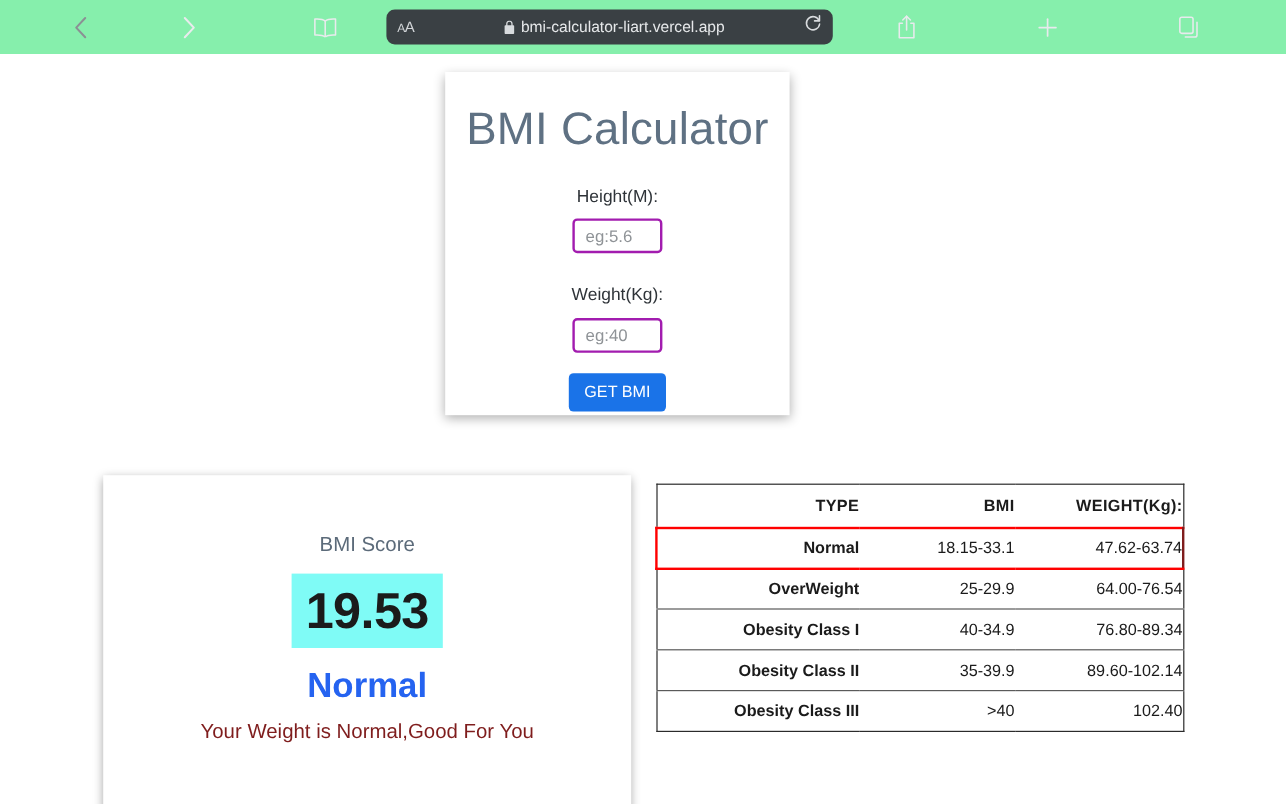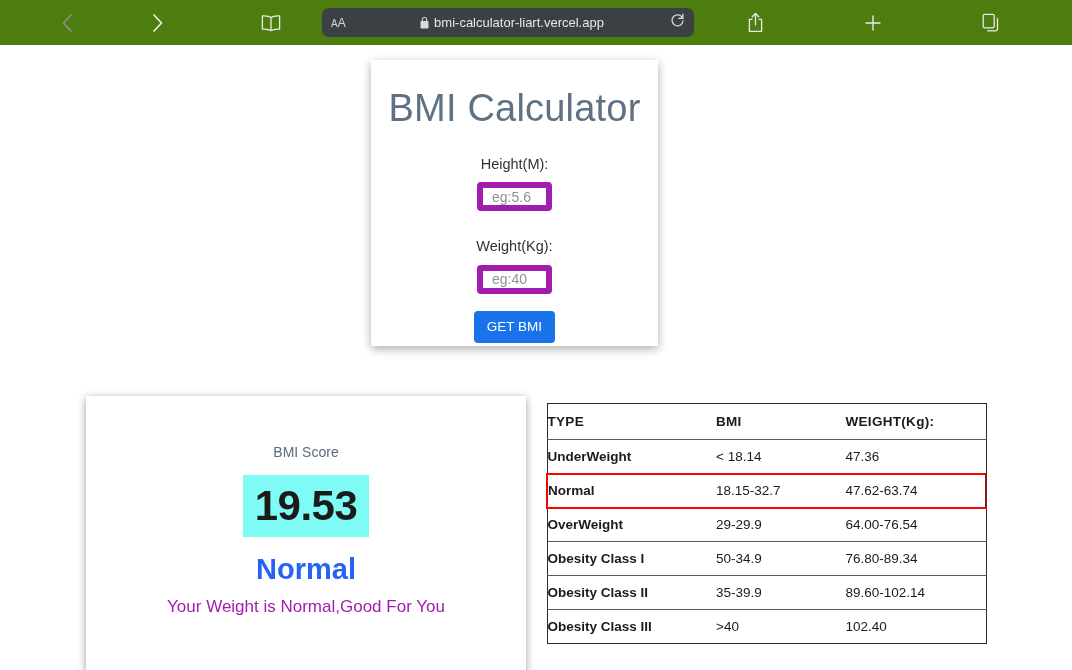--- a/index.html
+++ b/index.html
@@ -12,21 +12,21 @@
     overflow: hidden;
     background: #ffffff;
     font-family: "Liberation Sans", sans-serif;
     -webkit-font-smoothing: antialiased;
   }
 
   
   .browser-toolbar {
     position: relative;
     height: 45px;
-    background: #4d7c0f;
+    background: #86efac;
     display: flex;
     align-items: center;
     box-sizing: border-box;
   }
   .tb-btn {
     display: flex;
     align-items: center;
     justify-content: center;
     height: 34px;
     flex: 0 0 auto;
@@ -116,21 +116,21 @@
     margin-top: 26px;
     font-size: 14.5px;
     color: #2e3338;
     line-height: 1.2;
   }
   .field-label.second { margin-top: 27px; }
   .field-input {
     margin-top: 9px;
     width: 75px;
     height: 29px;
-    border: 6px solid #a21caf;
+    border: 2px solid #a21caf;
     border-radius: 4px;
     font-size: 14px;
     color: #202124;
     font-family: "Liberation Sans", sans-serif;
     padding: 0 9px;
     box-sizing: border-box;
     outline: none;
     background: #fff;
     display: inline-block;
   }
@@ -157,21 +157,21 @@
     top: 351px;
     width: 440px;
     height: 281px;
     background: #ffffff;
     box-shadow: 0 2px 8px rgba(0,0,0,0.38);
     box-sizing: border-box;
     text-align: center;
   }
   .bmi-score-label {
     padding-top: 48px;
-    font-size: 14px;
+    font-size: 17px;
     color: #5c6b7a;
     line-height: 1.2;
   }
   .bmi-score-box {
     margin: 14px auto 0 auto;
     width: 126px;
     height: 62px;
     background: #7ffbf6;
     display: flex;
     align-items: center;
@@ -187,41 +187,41 @@
   .bmi-category {
     margin-top: 17px;
     font-size: 29px;
     font-weight: 700;
     color: #2563f0;
     line-height: 1.1;
   }
   .bmi-message {
     margin-top: 11px;
     font-size: 17px;
-    color: #a21caf;
+    color: #7f1d1d;
     line-height: 1.2;
   }
 
   
   .ref-table-wrap {
     position: absolute;
     left: 546px;
     top: 358px;
     width: 441px;
   }
   table.ref-table {
     width: 100%;
     border-collapse: collapse;
     table-layout: fixed;
     border: 1.6px solid #2b2b2b;
     background: #fff;
   }
   table.ref-table th,
   table.ref-table td {
-    text-align: left;
+    text-align: right;
     font-size: 13.5px;
     color: #1b1b1b;
     height: 34px;
     padding: 0;
     border-bottom: 1.3px solid #5a5a5a;
     box-sizing: border-box;
   }
   table.ref-table th {
     font-weight: 700;
     letter-spacing: 0.3px;
@@ -356,38 +356,33 @@
           <col class="c3">
         </colgroup>
       <thead>
         <tr>
           <th>TYPE</th>
           <th>BMI</th>
           <th>WEIGHT(Kg):</th>
         </tr>
       </thead>
       <tbody>
-        <tr>
-          <td class="type-cell">UnderWeight</td>
-          <td>&lt; 18.14</td>
-          <td>47.36</td>
-        </tr>
         <tr class="highlight-row">
           <td class="type-cell">Normal</td>
-          <td>18.15-32.7</td>
+          <td>18.15-33.1</td>
           <td>47.62-63.74</td>
         </tr>
         <tr>
           <td class="type-cell">OverWeight</td>
-          <td>29-29.9</td>
+          <td>25-29.9</td>
           <td>64.00-76.54</td>
         </tr>
         <tr>
           <td class="type-cell">Obesity Class I</td>
-          <td>50-34.9</td>
+          <td>40-34.9</td>
           <td>76.80-89.34</td>
         </tr>
         <tr>
           <td class="type-cell">Obesity Class II</td>
           <td>35-39.9</td>
           <td>89.60-102.14</td>
         </tr>
         <tr>
           <td class="type-cell">Obesity Class III</td>
           <td>&gt;40</td>

